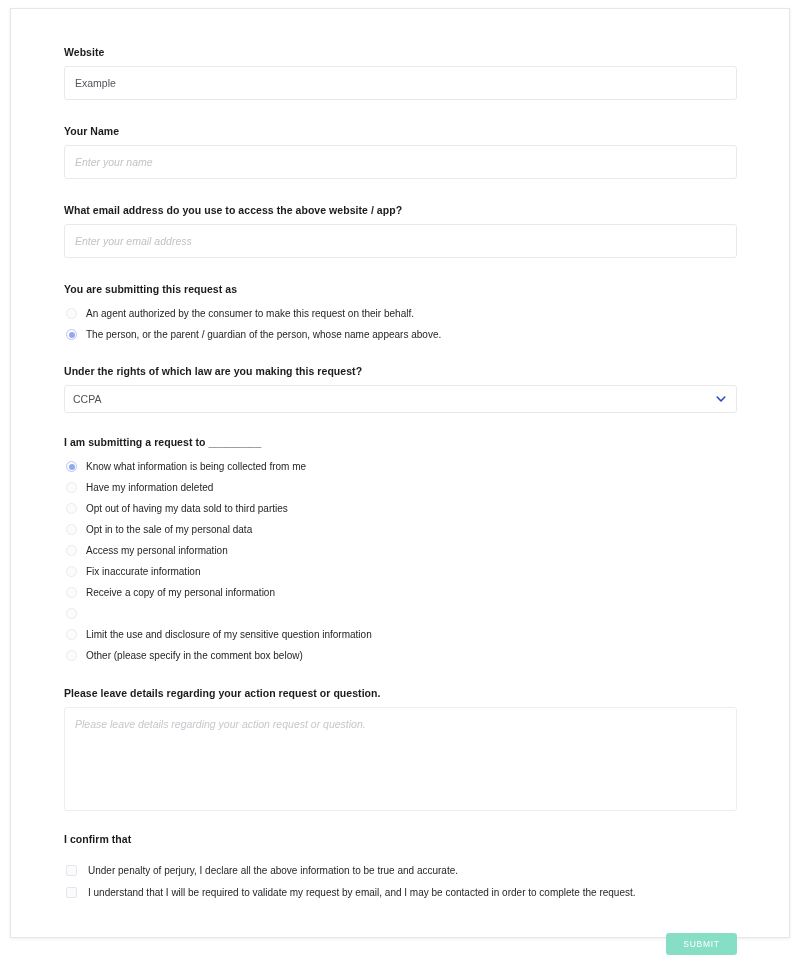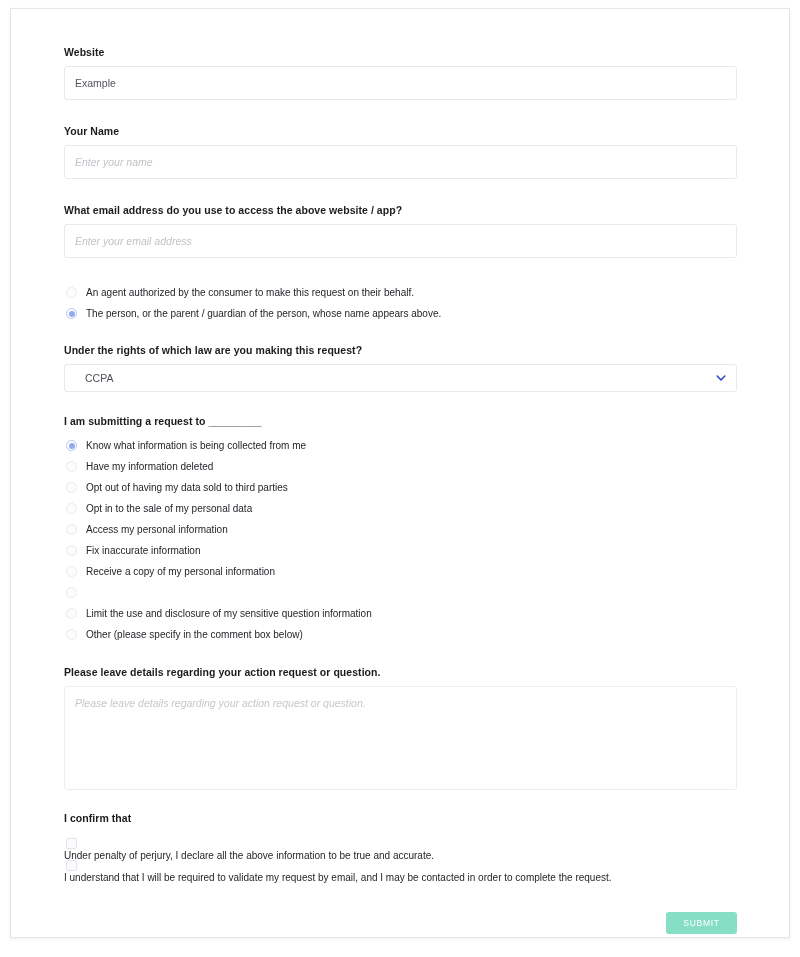--- a/index.html
+++ b/index.html
@@ -108,21 +108,21 @@
     position: relative;
     width: 100%;
     height: 28px;
   }
   .select-box {
     width: 100%;
     height: 28px;
     border: 1px solid #e9e9ec;
     border-radius: 3px;
     background: #ffffff;
-    padding: 0 28px 0 20px;
+    padding: 0 28px 0 8px;
     font-size: 10.5px;
     color: #4f4f57;
     line-height: 26px;
   }
   .select-chevron {
     position: absolute;
     right: 11px;
     top: 9px;
     width: 10px;
     height: 10px;
@@ -146,22 +146,22 @@
     display: block;
   }
   .details-area::placeholder {
     color: #c7c7cd;
     font-style: italic;
   }
 
   
   .cb-row {
     display: flex;
+    align-items: center;
     height: 22px;
-    flex-direction: column;
   }
   .cb-mark {
     width: 11px;
     height: 11px;
     border-radius: 2px;
     border: 1px solid #e6e6ea;
     background: #fbfbfd;
     flex: 0 0 auto;
     margin-left: 2px;
     margin-right: 11px;
@@ -213,20 +213,21 @@
     </div>
     <div class="gap-a"></div>
 
     <div class="field-block">
       <div class="field-label">What email address do you use to access the above website / app?</div>
       <input class="text-input" type="text" placeholder="Enter your email address" style="">
     </div>
     <div class="gap-a"></div>
 
     <div class="field-block">
+      <div class="field-label">You are submitting this request as</div>
       <div class="opt-row">
         <span class="radio-mark"></span>
         <span class="opt-label">An agent authorized by the consumer to make this request on their behalf.</span>
       </div>
       <div class="opt-row">
         <span class="radio-mark checked"></span>
         <span class="opt-label">The person, or the parent / guardian of the person, whose name appears above.</span>
       </div>
     </div>
     <div style="height:19px"></div>

